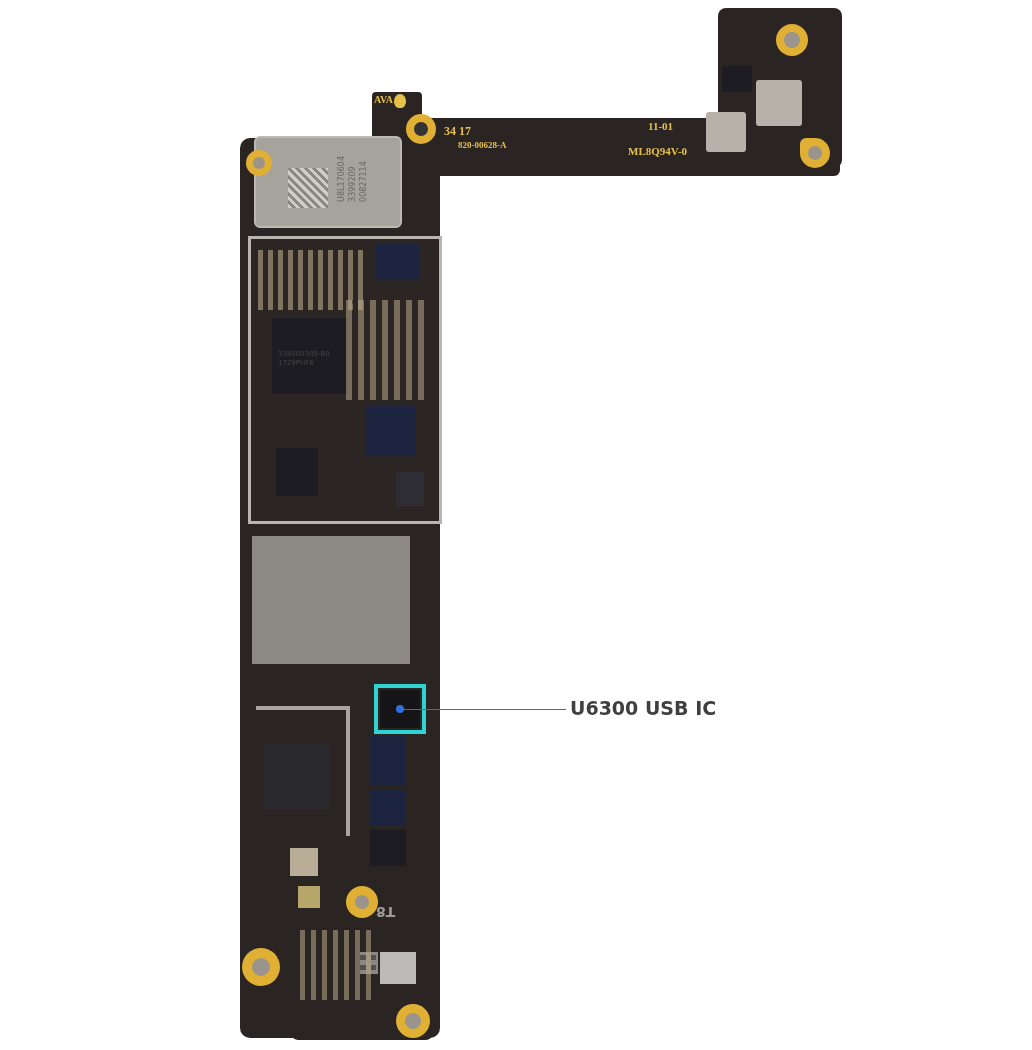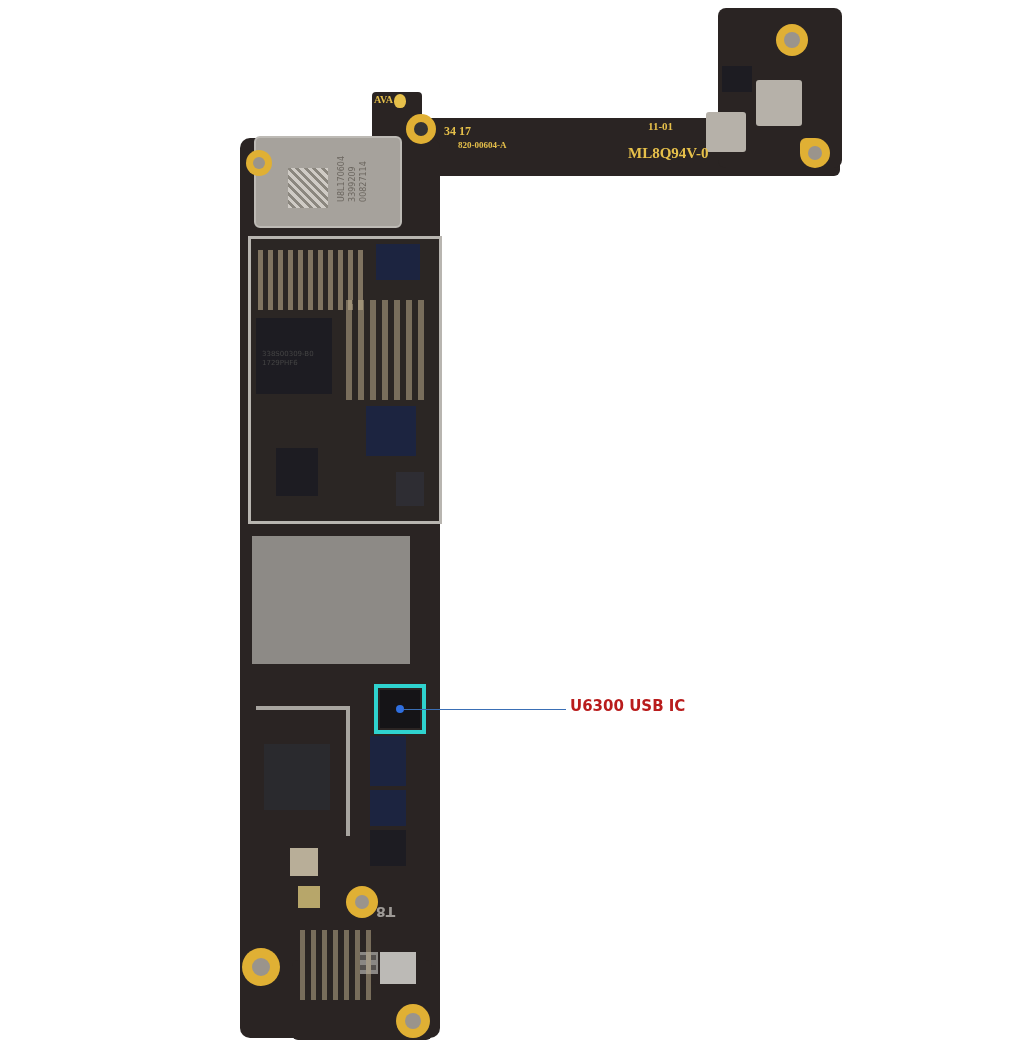--- a/index.html
+++ b/index.html
@@ -6,21 +6,21 @@
   body{width:1032px;height:1050px;position:relative;overflow:hidden;font-family:"DejaVu Sans",sans-serif;}
   .abs{position:absolute;}
   .board{background:#2a2423;}
   .shield{background:#8f8c88;border:2px solid #bdbab5;box-sizing:border-box;}
   .chip{background:#1d1c22;}
   .bluechip{background:#1c2440;}
   .grey{background:#8a8784;}
   .gold{background:#e0b034;border-radius:50%;}
   .hole{background:#9a948c;border-radius:50%;}
   .silk{color:#e6c04a;font-family:Liberation Serif, serif;font-weight:bold;white-space:nowrap;}
-  .label{font-family:"DejaVu Sans",sans-serif;font-weight:bold;color:#b91c1c;font-size:15px;white-space:nowrap;}
+  .label{font-family:"DejaVu Sans",sans-serif;font-weight:bold;color:#404040;font-size:19px;white-space:nowrap;}
 </style>
 </head>
 <body>
 
 <div class="abs" style="left:0;top:0;width:1032px;height:1050px;">
 
   <div class="abs board" style="left:400px;top:118px;width:440px;height:58px;border-radius:6px;"></div>
   <div class="abs board" style="left:718px;top:8px;width:124px;height:160px;border-radius:8px;"></div>
   <div class="abs board" style="left:372px;top:92px;width:50px;height:50px;border-radius:4px;"></div>
 
@@ -58,26 +58,26 @@
       <div class="abs hole" style="left:9px;top:9px;width:16px;height:16px;"></div>
     </div>
 
   <div class="abs grey" style="left:756px;top:80px;width:46px;height:46px;background:#b6b1a9;border-radius:3px;"></div>
   <div class="abs grey" style="left:706px;top:112px;width:40px;height:40px;background:#b6b1a9;border-radius:3px;"></div>
   <div class="abs chip" style="left:722px;top:66px;width:30px;height:26px;"></div>
 
   <div class="abs silk" style="left:374px;top:94px;font-size:10px;">AVA</div>
   <div class="abs" style="left:394px;top:94px;width:12px;height:14px;background:#e6c04a;border-radius:50% 50% 45% 45%;"></div>
   <div class="abs silk" style="left:444px;top:124px;font-size:12px;">34 17</div>
-  <div class="abs silk" style="left:458px;top:140px;font-size:9px;">820-00604-A</div>
+  <div class="abs silk" style="left:458px;top:140px;font-size:9px;">820-00628-A</div>
   <div class="abs silk" style="left:648px;top:120px;font-size:11px;text-align:center;">11-01</div>
-  <div class="abs silk" style="left:628px;top:145px;font-size:15px;">ML8Q94V-0</div>
+  <div class="abs silk" style="left:628px;top:145px;font-size:11px;">ML8Q94V-0</div>
 
   <div class="abs" style="left:248px;top:236px;width:194px;height:288px;border:3px solid #b8b5b0;box-sizing:border-box;background:#2b2624;"></div>
-  <div class="abs chip" style="left:256px;top:318px;width:76px;height:76px;">
+  <div class="abs chip" style="left:272px;top:318px;width:76px;height:76px;">
     <div class="abs" style="left:6px;top:32px;font-size:7px;color:#444;line-height:9px;">
       <span>338S00309-B0</span><br>
       <span>1729PHF6</span>
     </div>
   </div>
   <div class="abs bluechip" style="left:376px;top:244px;width:44px;height:36px;"></div>
   <div class="abs bluechip" style="left:366px;top:406px;width:50px;height:50px;"></div>
   <div class="abs chip" style="left:276px;top:448px;width:42px;height:48px;"></div>
   <div class="abs chip" style="left:396px;top:472px;width:28px;height:34px;background:#2e2d33;"></div>
   <div class="abs" style="left:258px;top:250px;width:110px;height:60px;background:repeating-linear-gradient(90deg,#b9a98a 0 5px,transparent 5px 10px),repeating-linear-gradient(0deg,#2b2624 0 5px,transparent 5px 10px);opacity:0.6;"></div>

